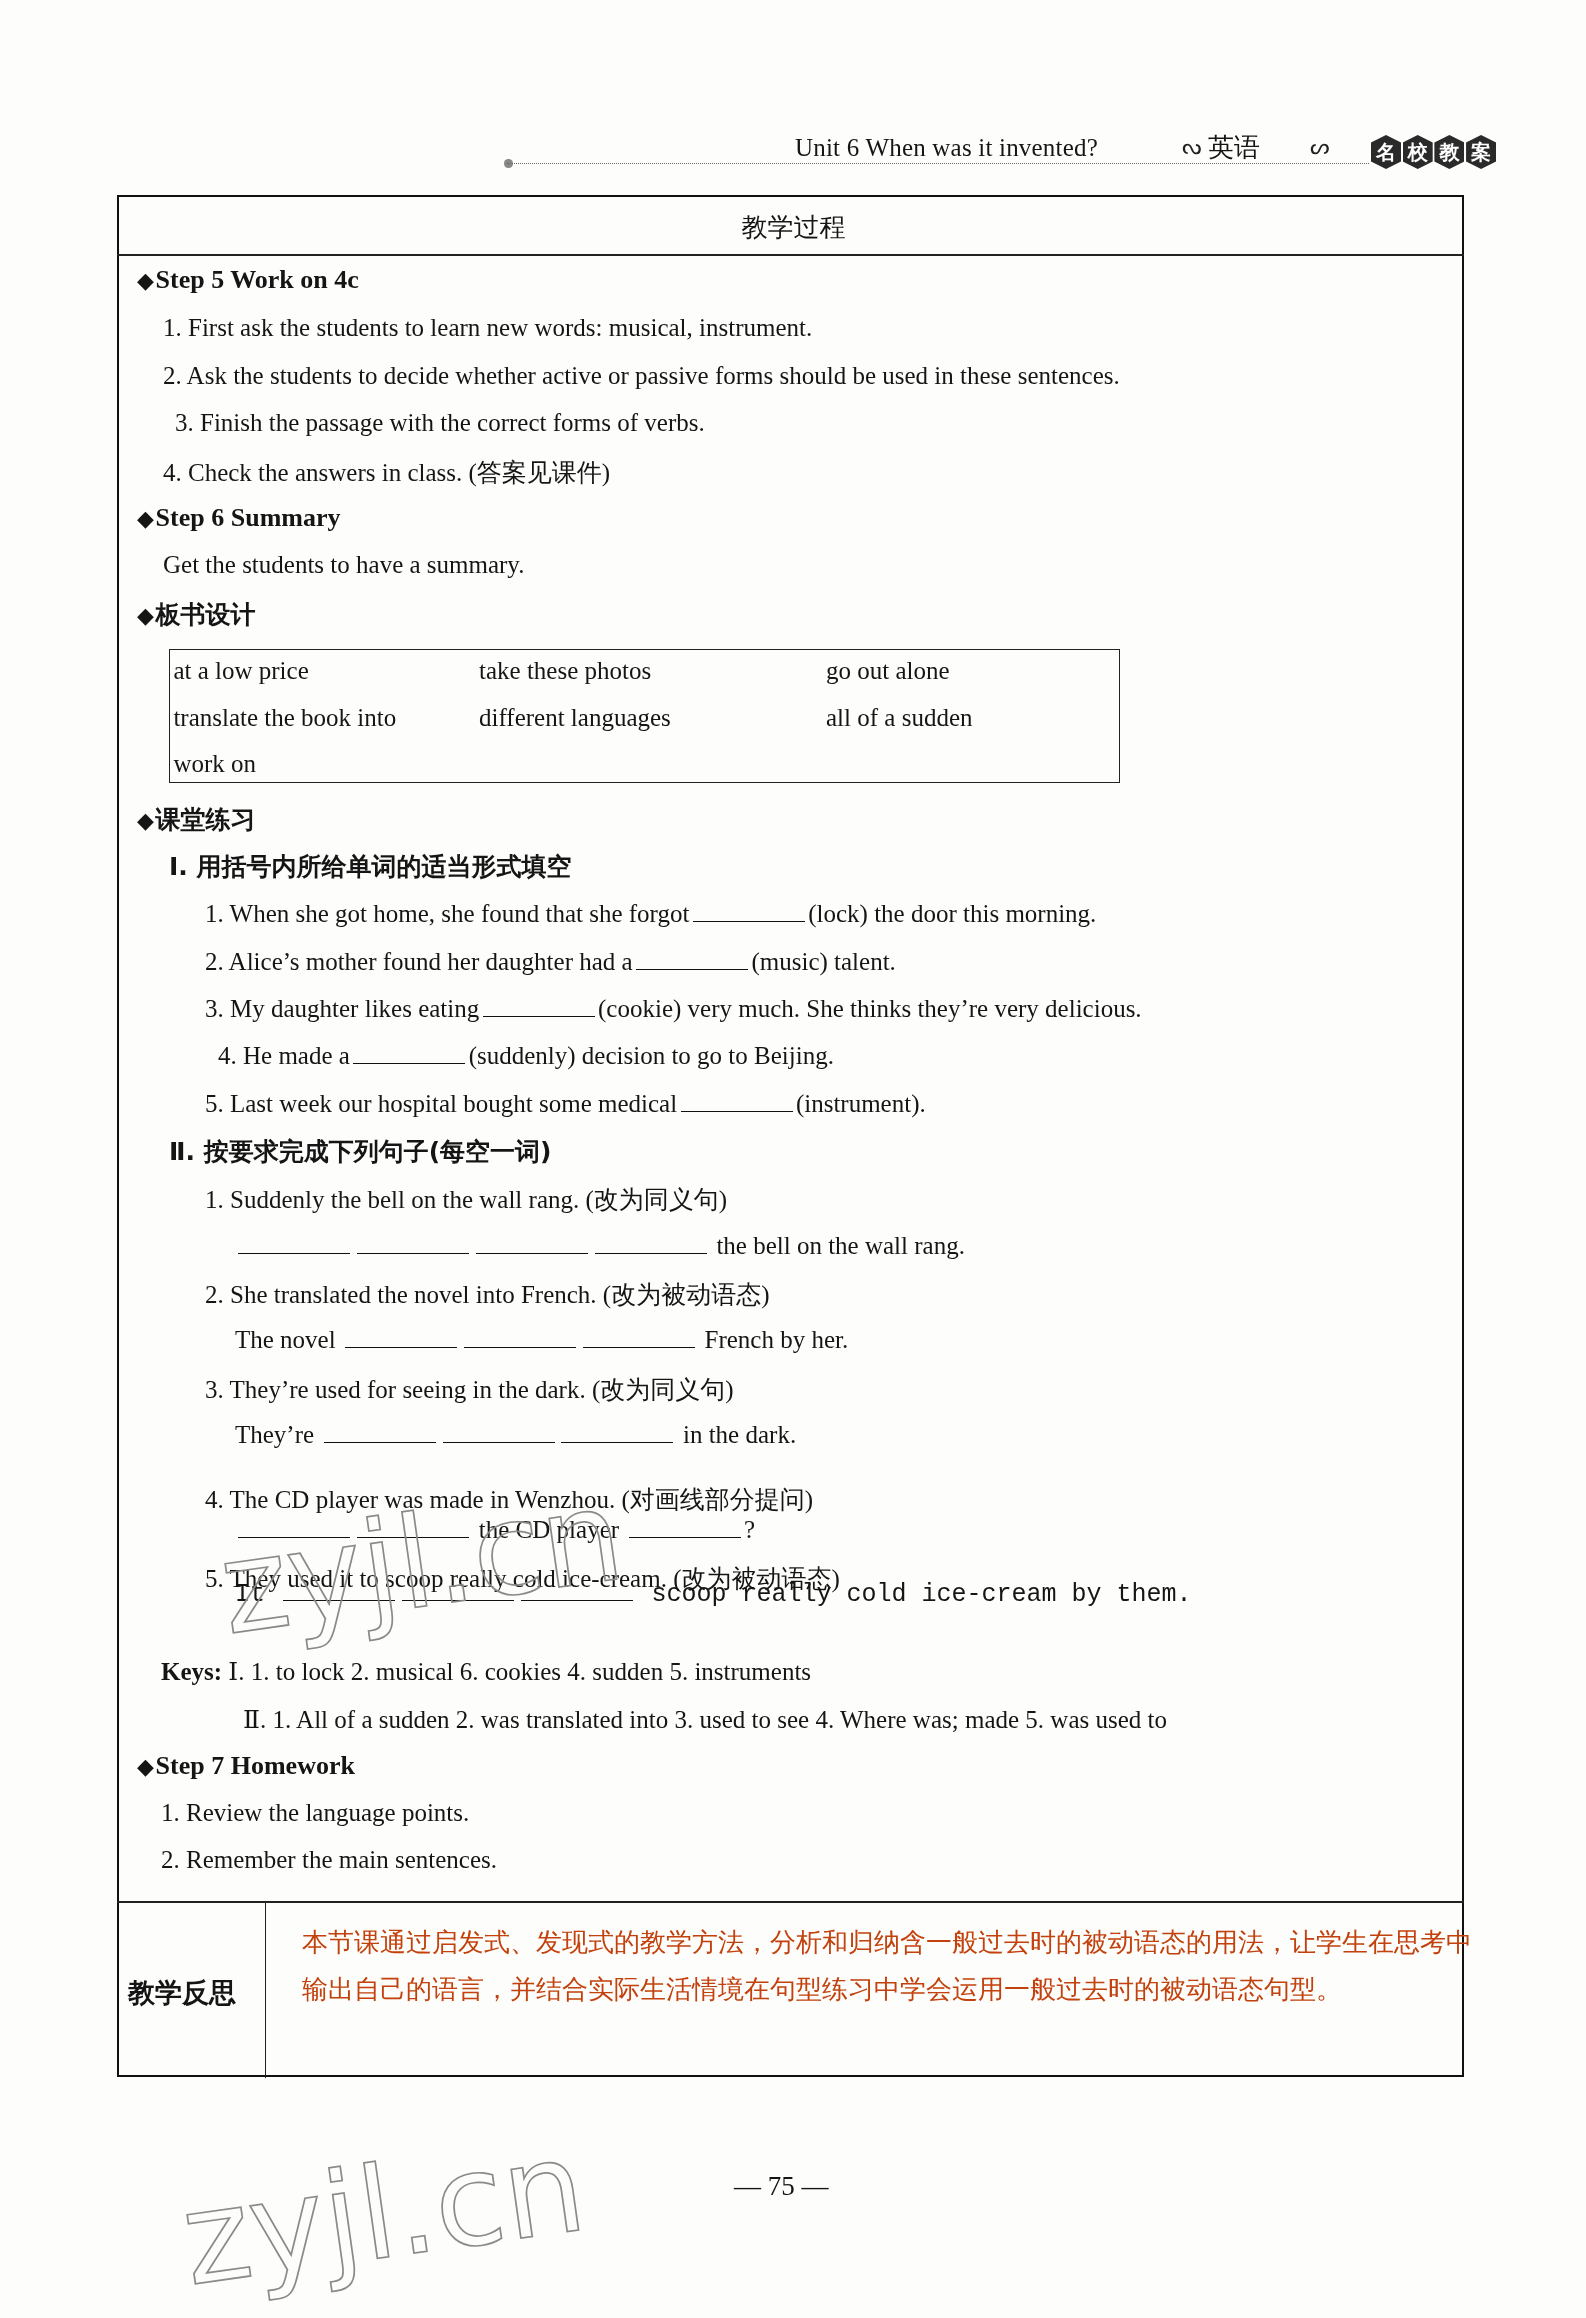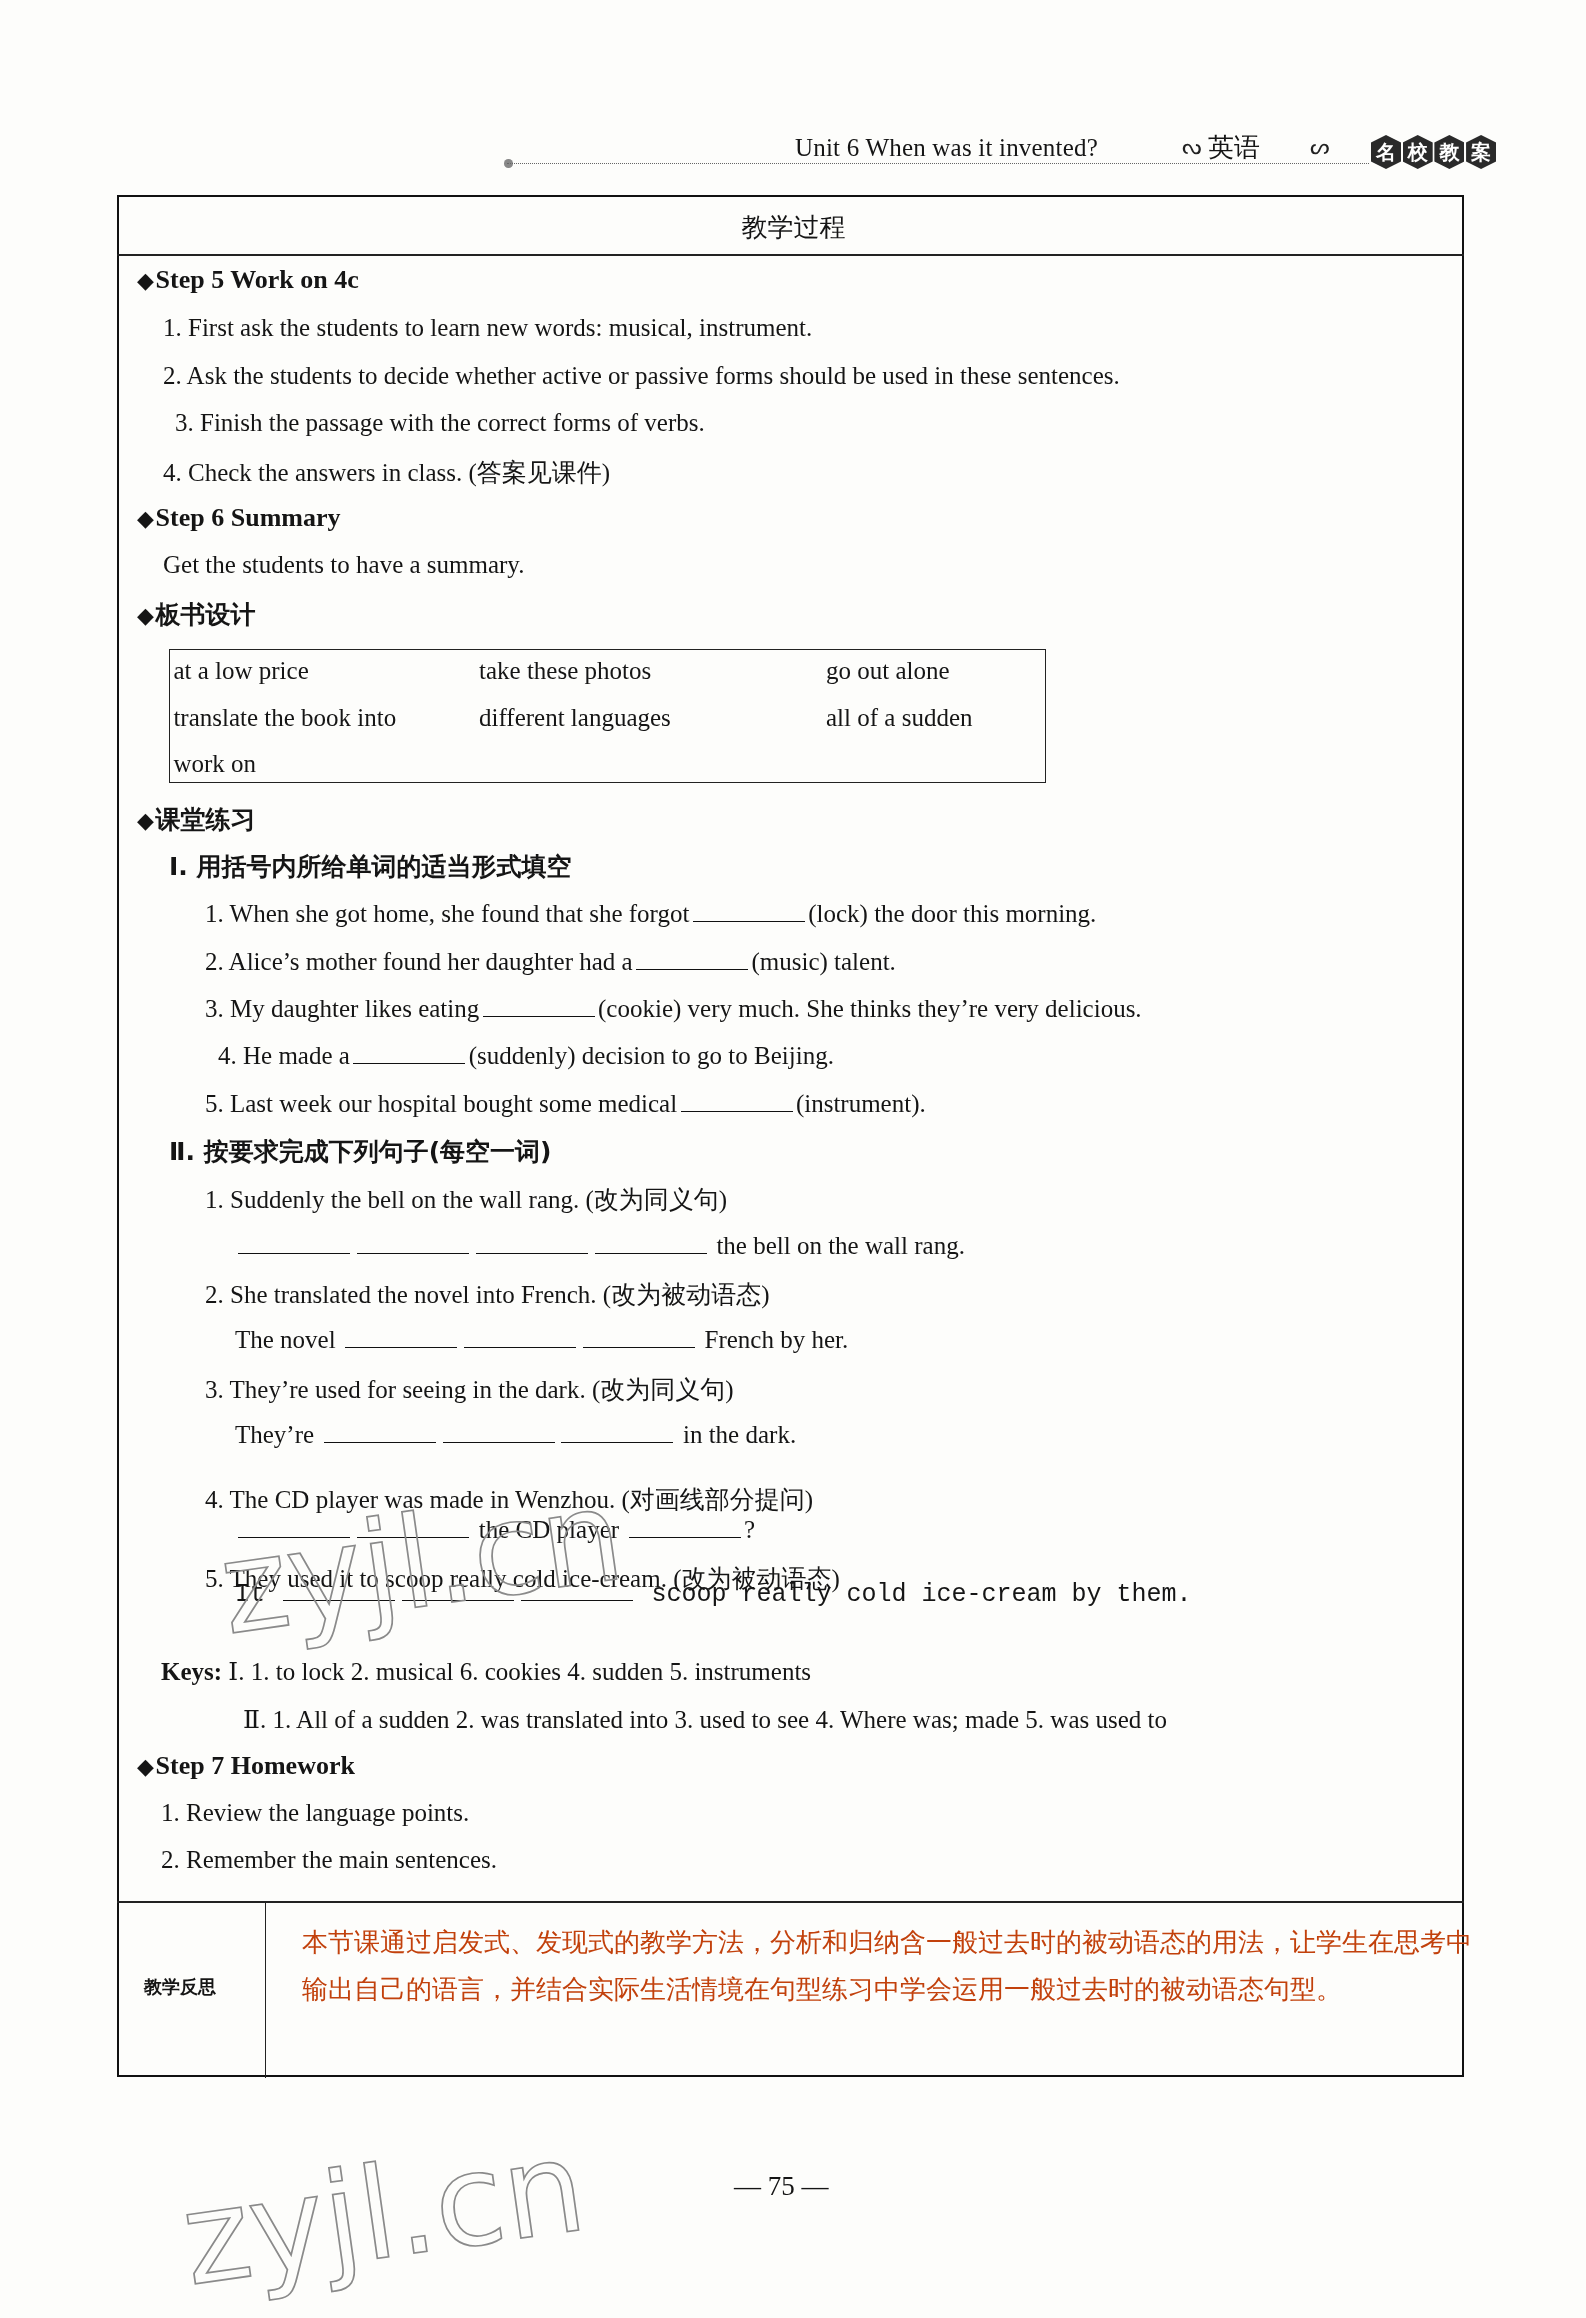--- a/index.html
+++ b/index.html
@@ -27,23 +27,23 @@
   .title-sep { position:absolute; left:117px; top:254px; width:1347px; height:0; border-top:2.5px solid #222; }
   .refl-sep { position:absolute; left:117px; top:1901px; width:1347px; height:0; border-top:2.5px solid #222; }
   .refl-col { position:absolute; left:265px; top:1902px; width:0; height:176px; border-left:1.7px solid #222; }
   .table-title { font-family:"DejaVu Sans", sans-serif; font-size:26px; top:210px; left:0; width:1587px; text-align:center; }
   .t { font-size:25px; }
   .step { font-weight:bold; font-size:26px; }
   .diamond { font-size:22px; display:inline-block; margin-right:1.7px; }
   .cnhead { font-family:"DejaVu Sans", sans-serif; font-size:25px; font-weight:bold; }
   .blank { display:inline-block; width:112px; border-bottom:1.7px solid #111; height:22px; vertical-align:baseline; margin:0 3.4px; }
   
-  .board { position:absolute; left:169px; top:649px; width:877px; height:134px; border:1.7px solid #222; box-sizing:border-box; }
+  .board { position:absolute; left:169px; top:649px; width:951px; height:134px; border:1.7px solid #222; box-sizing:border-box; }
   .board .cell { position:absolute; font-size:25px; white-space:nowrap; }
-  .refl-label { font-family:"DejaVu Sans", sans-serif; font-weight:bold; font-size:18px; top:1975px; left:144px; }
+  .refl-label { font-family:"DejaVu Sans", sans-serif; font-weight:bold; font-size:27px; top:1975px; left:128px; }
   .refl-text { position:absolute; left:279px; top:1919px; width:1175px; font-family:"DejaVu Sans", sans-serif; font-size:26px; line-height:47px; white-space:normal; color:#c2410c;margin-left:23px; }
   .page-num { font-size:27px; top:2171px; left:734px; }
   .wm { position:absolute; font-family:"DejaVu Sans", sans-serif; color:transparent; -webkit-text-stroke:1.7px #8a8a8a; white-space:nowrap; }
 </style>
 </head>
 <body>
 
 <div class="hdr-dot"></div>
 <div class="hdr-rule"></div>
 <div class="abs hdr-text">Unit 6   When was it invented?</div>

